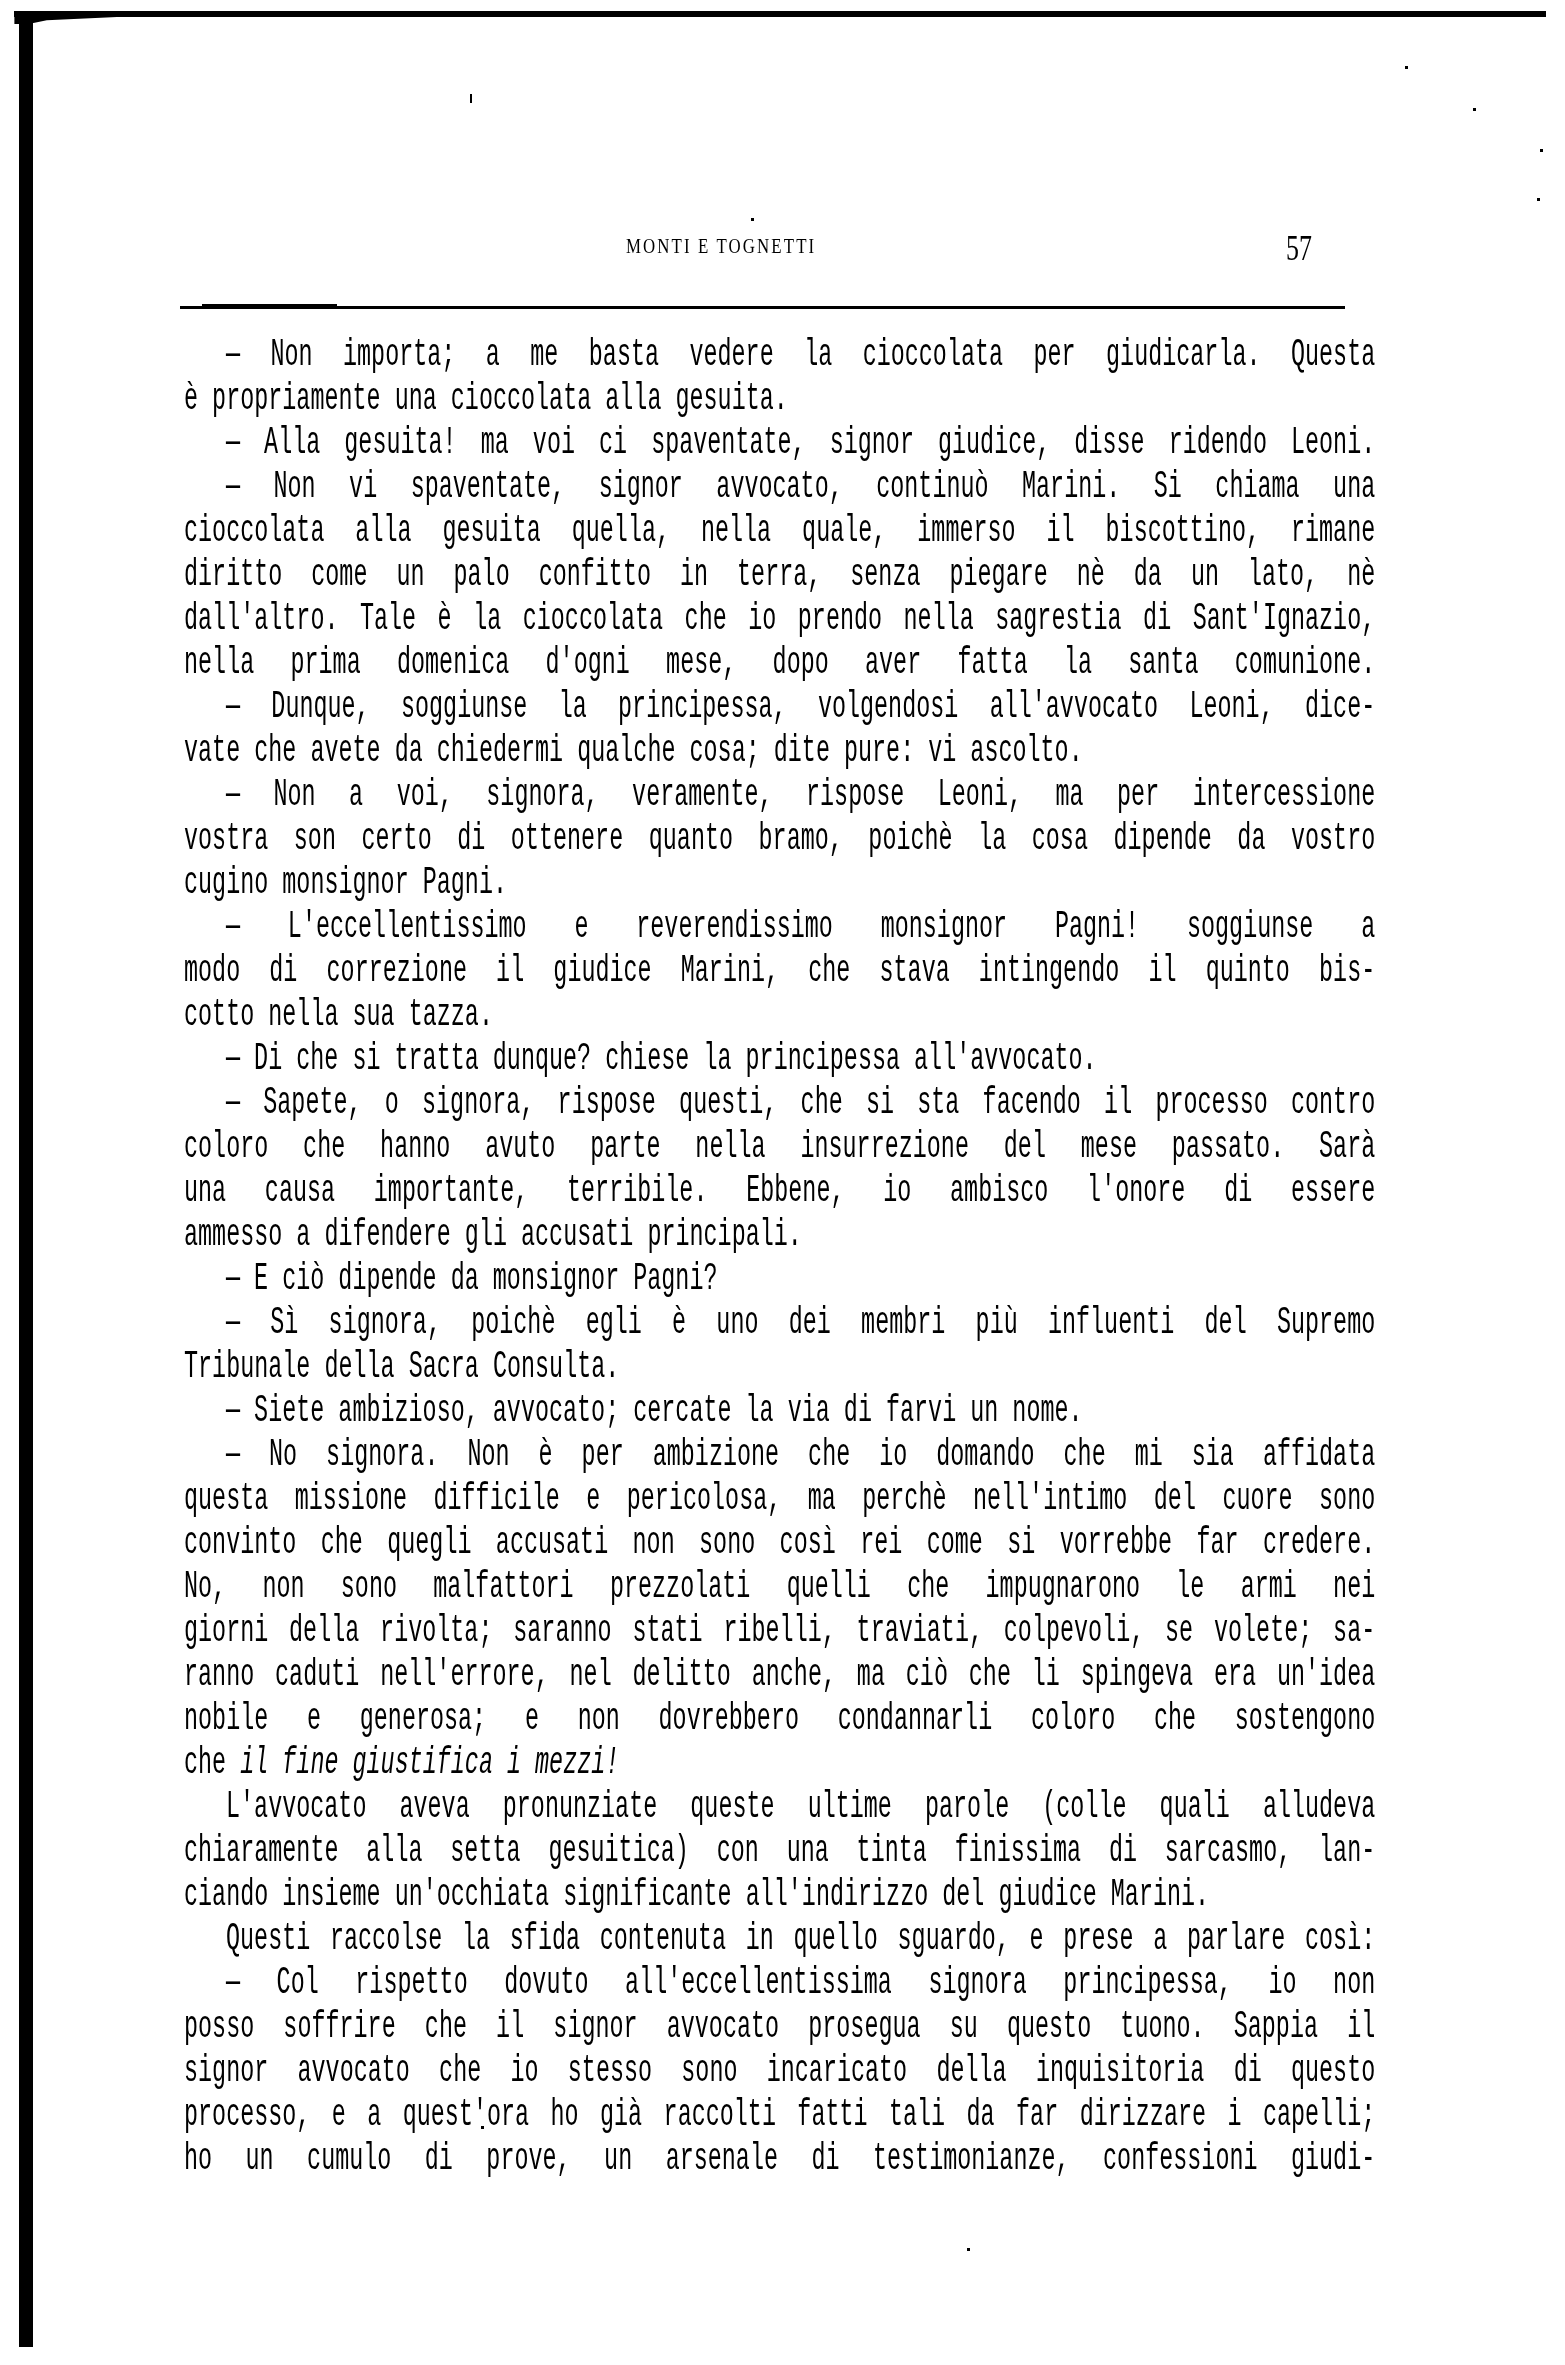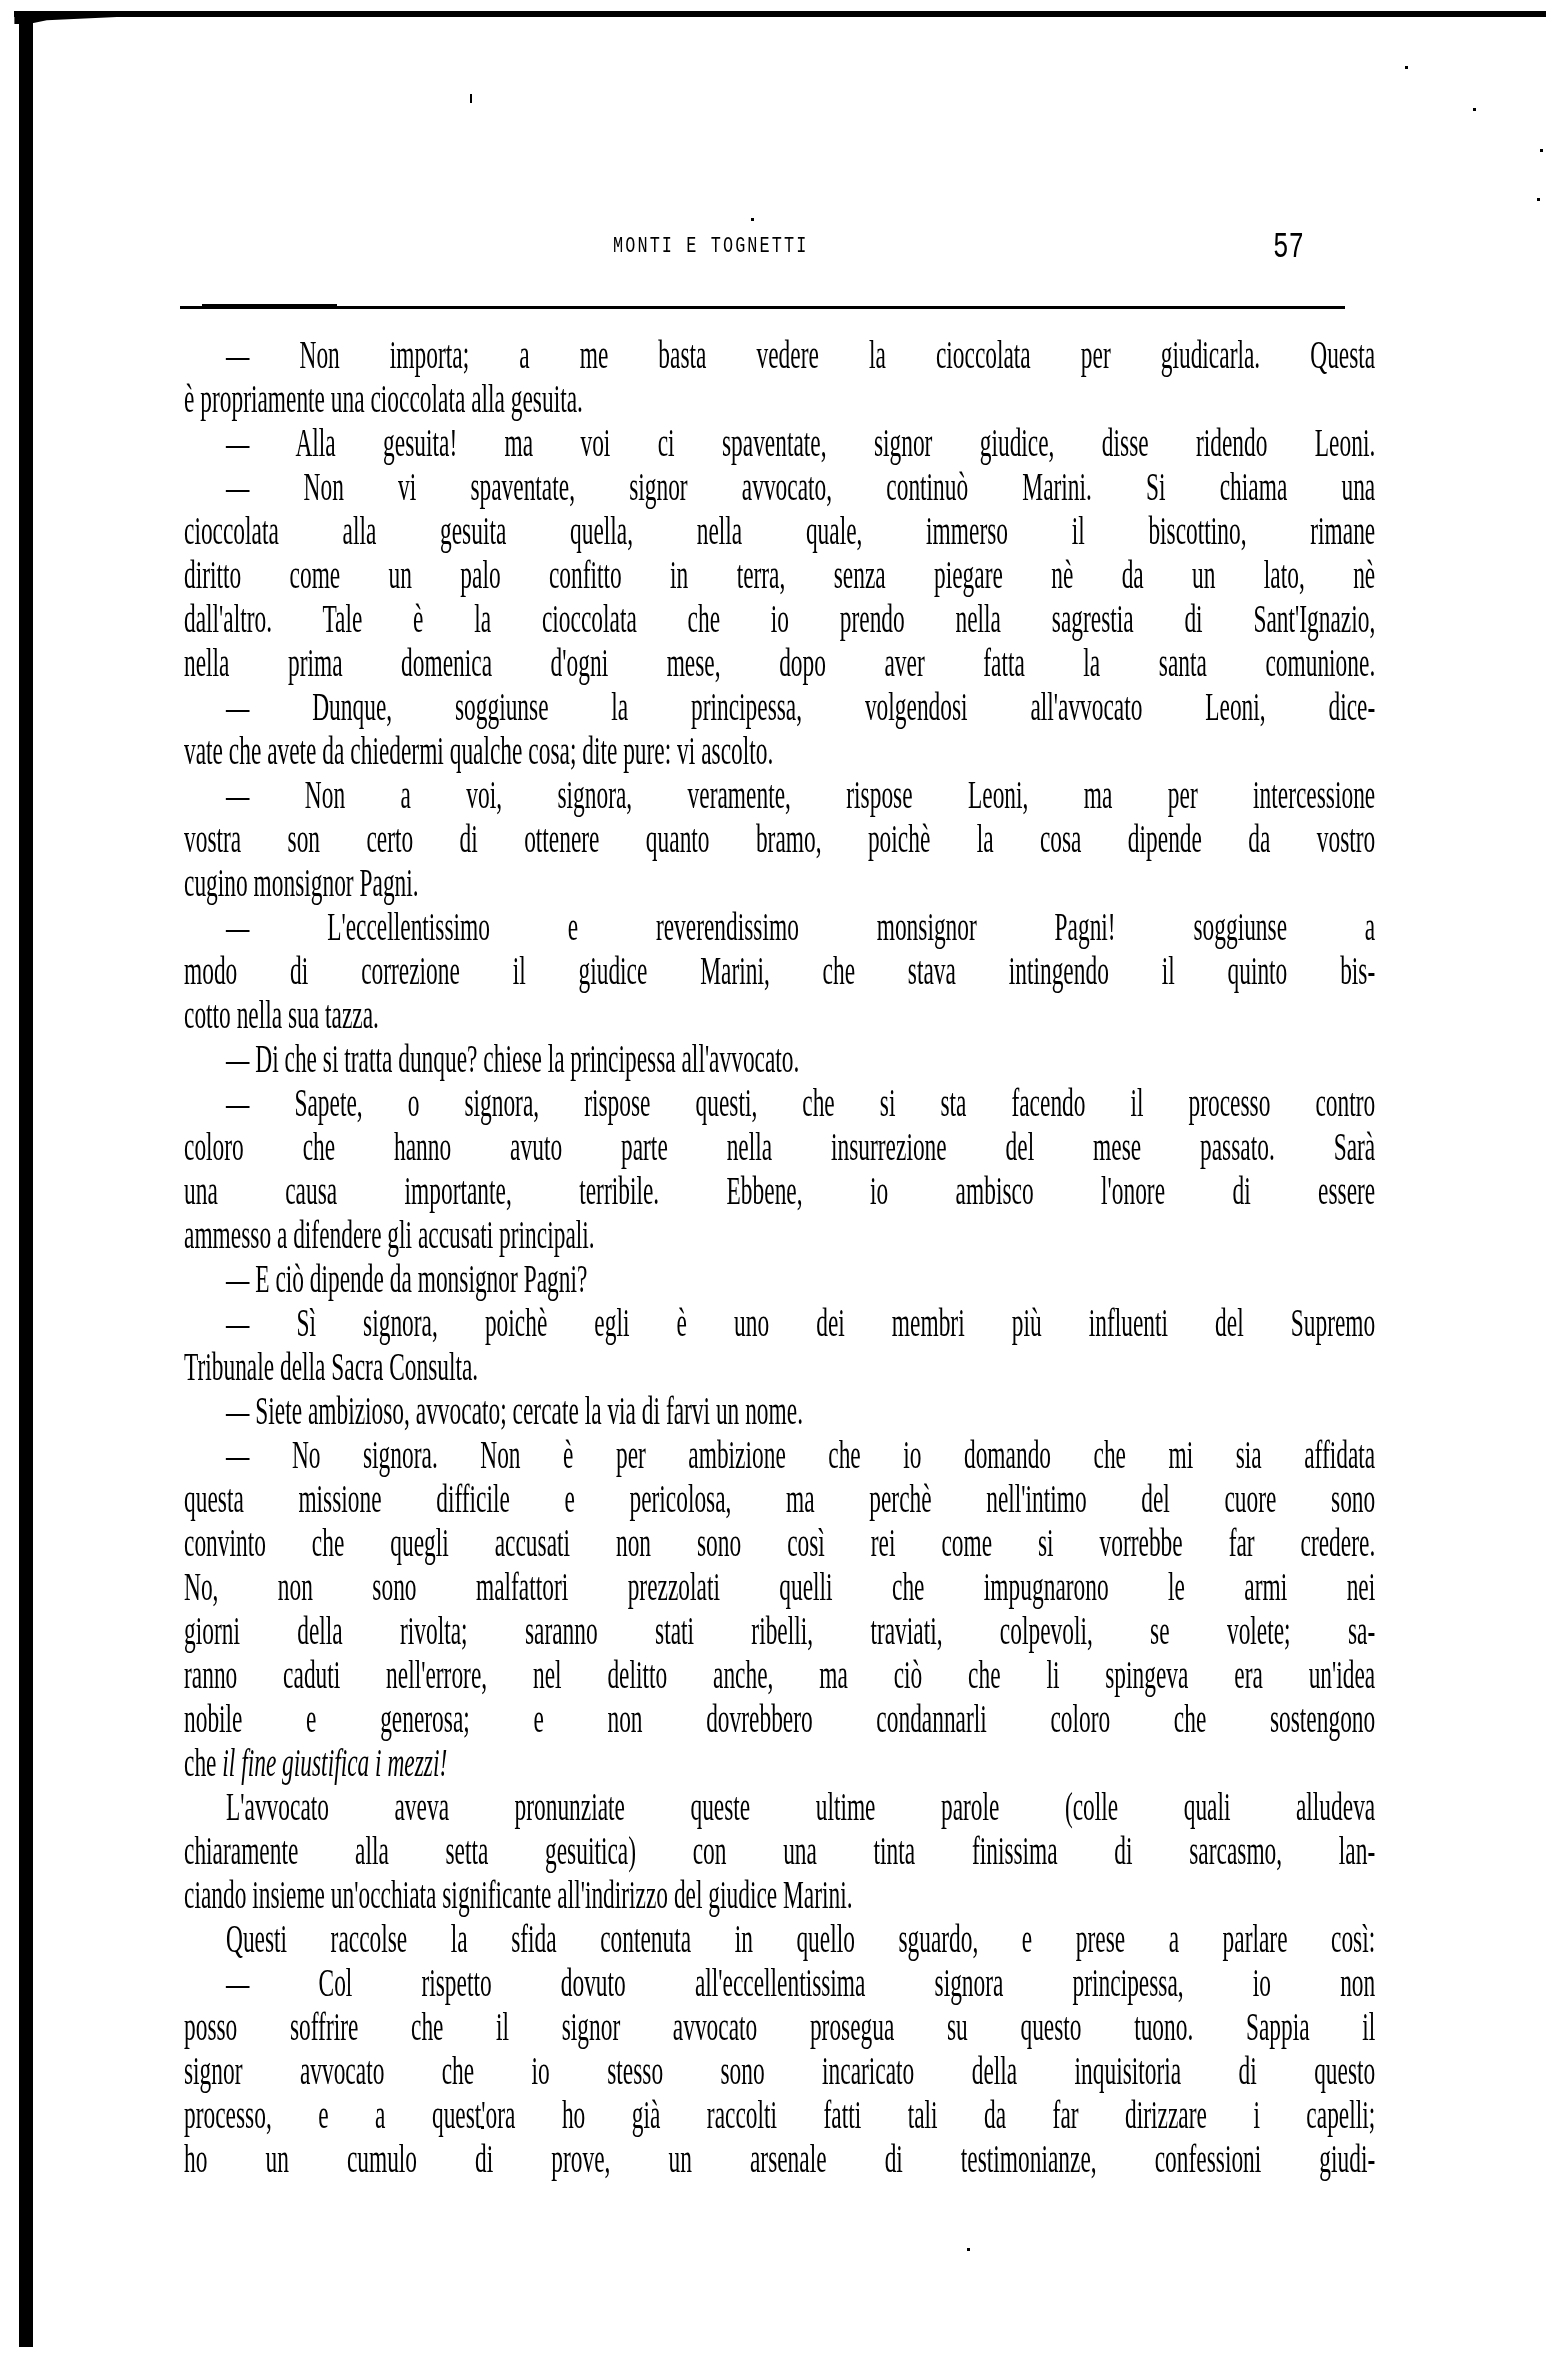--- a/index.html
+++ b/index.html
@@ -45,25 +45,24 @@
       position: absolute;
       width: 2.7px;
       height: 2.7px;
       background: #000;
     }
     .speck.tall { width: 1.8px; height: 9px; }
 
     
     .running-head {
       position: absolute;
-      left: 180px;
+      left: 193px;
       top: 227px;
       width: 1196px;
       height: 36px;
-      font-family: Liberation Mono, monospace;
     }
     .running-title {
       position: absolute;
       left: 433px;
       top: 7.2px;
       font-size: 21.6px;
       letter-spacing: 2.7px;
       font-variant: small-caps;
       transform: scaleX(0.78);
       transform-origin: left center;
@@ -94,20 +93,21 @@
       height: 3.6px;
       background: #000;
     }
 
     
     .text-block {
       position: absolute;
       left: 184px;
       top: 333px;
       width: 1191px;
+      font-family: Liberation Mono, monospace;
     }
     .line {
       height: 44px;
       line-height: 44px;
       font-size: 39px;
       white-space: nowrap;
       transform: scaleX(0.60);
       transform-origin: left center;
       width: 166.7%;
       text-align: justify;

